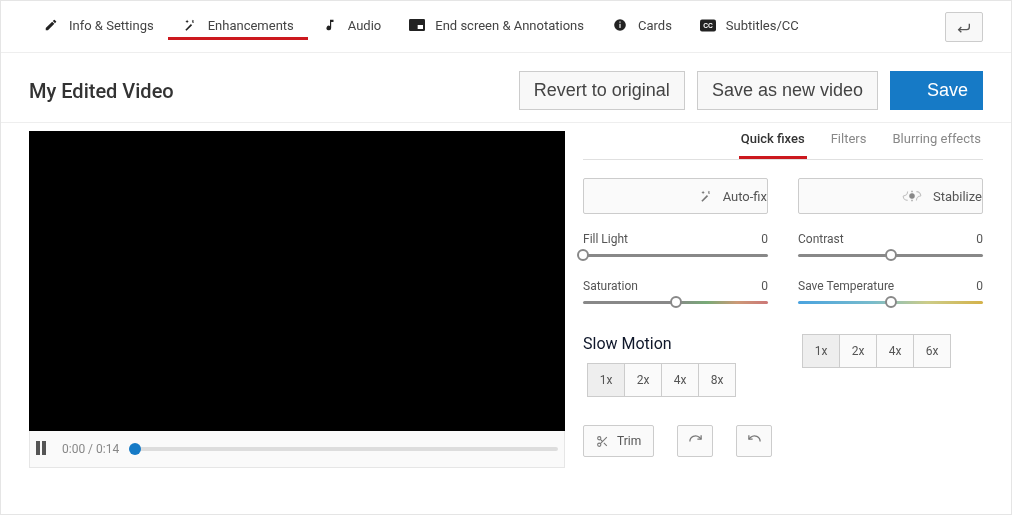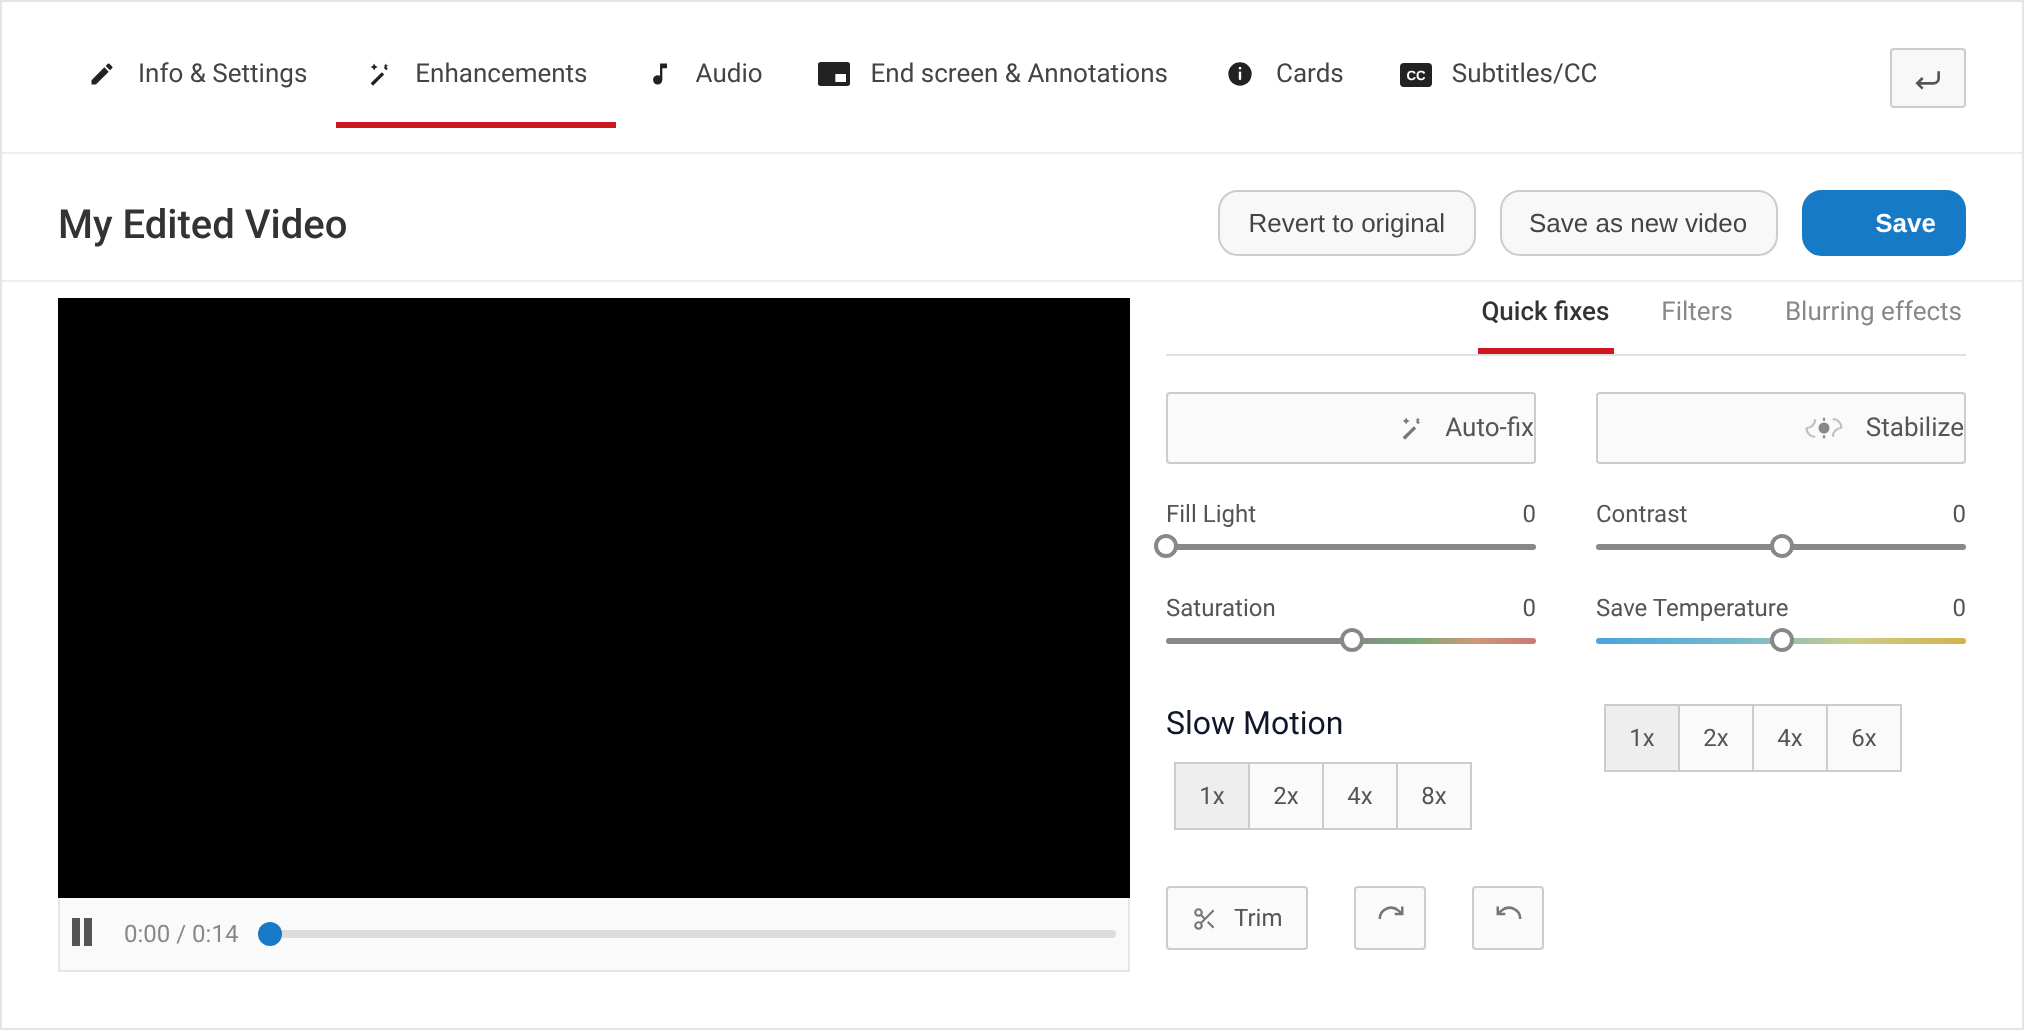--- a/index.html
+++ b/index.html
@@ -9,21 +9,21 @@
     width: 1012px;
     height: 515px;
     overflow: hidden;
     color: #333;
     border: 1px solid #e5e5e5;
   }
   .tabs-row {
     display: flex;
     align-items: center;
     padding: 12px 28px;
-    height: 76px;
+    height: 52px;
     border-bottom: 1px solid #eee;
     position: relative;
   }
   .tab {
     display: flex;
     align-items: center;
     gap: 10px;
     padding: 0 14px;
     height: 100%;
     font-size: 13px;
@@ -45,28 +45,28 @@
   }
   .header-row {
     display:flex; align-items:center;
     padding: 18px 28px 12px 28px;
     border-bottom: 1px solid #eee;
   }
   .title { font-size: 20px; font-weight: 500; color: #333; }
   .header-actions { margin-left:auto; display:flex; gap:12px; }
   .btn {
     padding: 8px 14px;
-    font-size: 13px;
+    font-size: 18px;
     border: 1px solid #ccc;
     background: #f8f8f8;
     color: #444;
     cursor:pointer;
-    border-radius: 10px;
-  }
-  .btn.primary { background:#167ac6; border-color:#167ac6; color:#fff; font-weight:700;padding-left:36px; }
+    border-radius: 0;
+  }
+  .btn.primary { background:#167ac6; border-color:#167ac6; color:#fff; font-weight:400;padding-left:36px; }
   .main {
     display:flex;
     padding: 8px 28px 12px 28px;
     gap: 18px;
   }
   .left { width: 536px; }
   .video-box {
     width: 536px; height: 300px;
     background: #000;
   }

